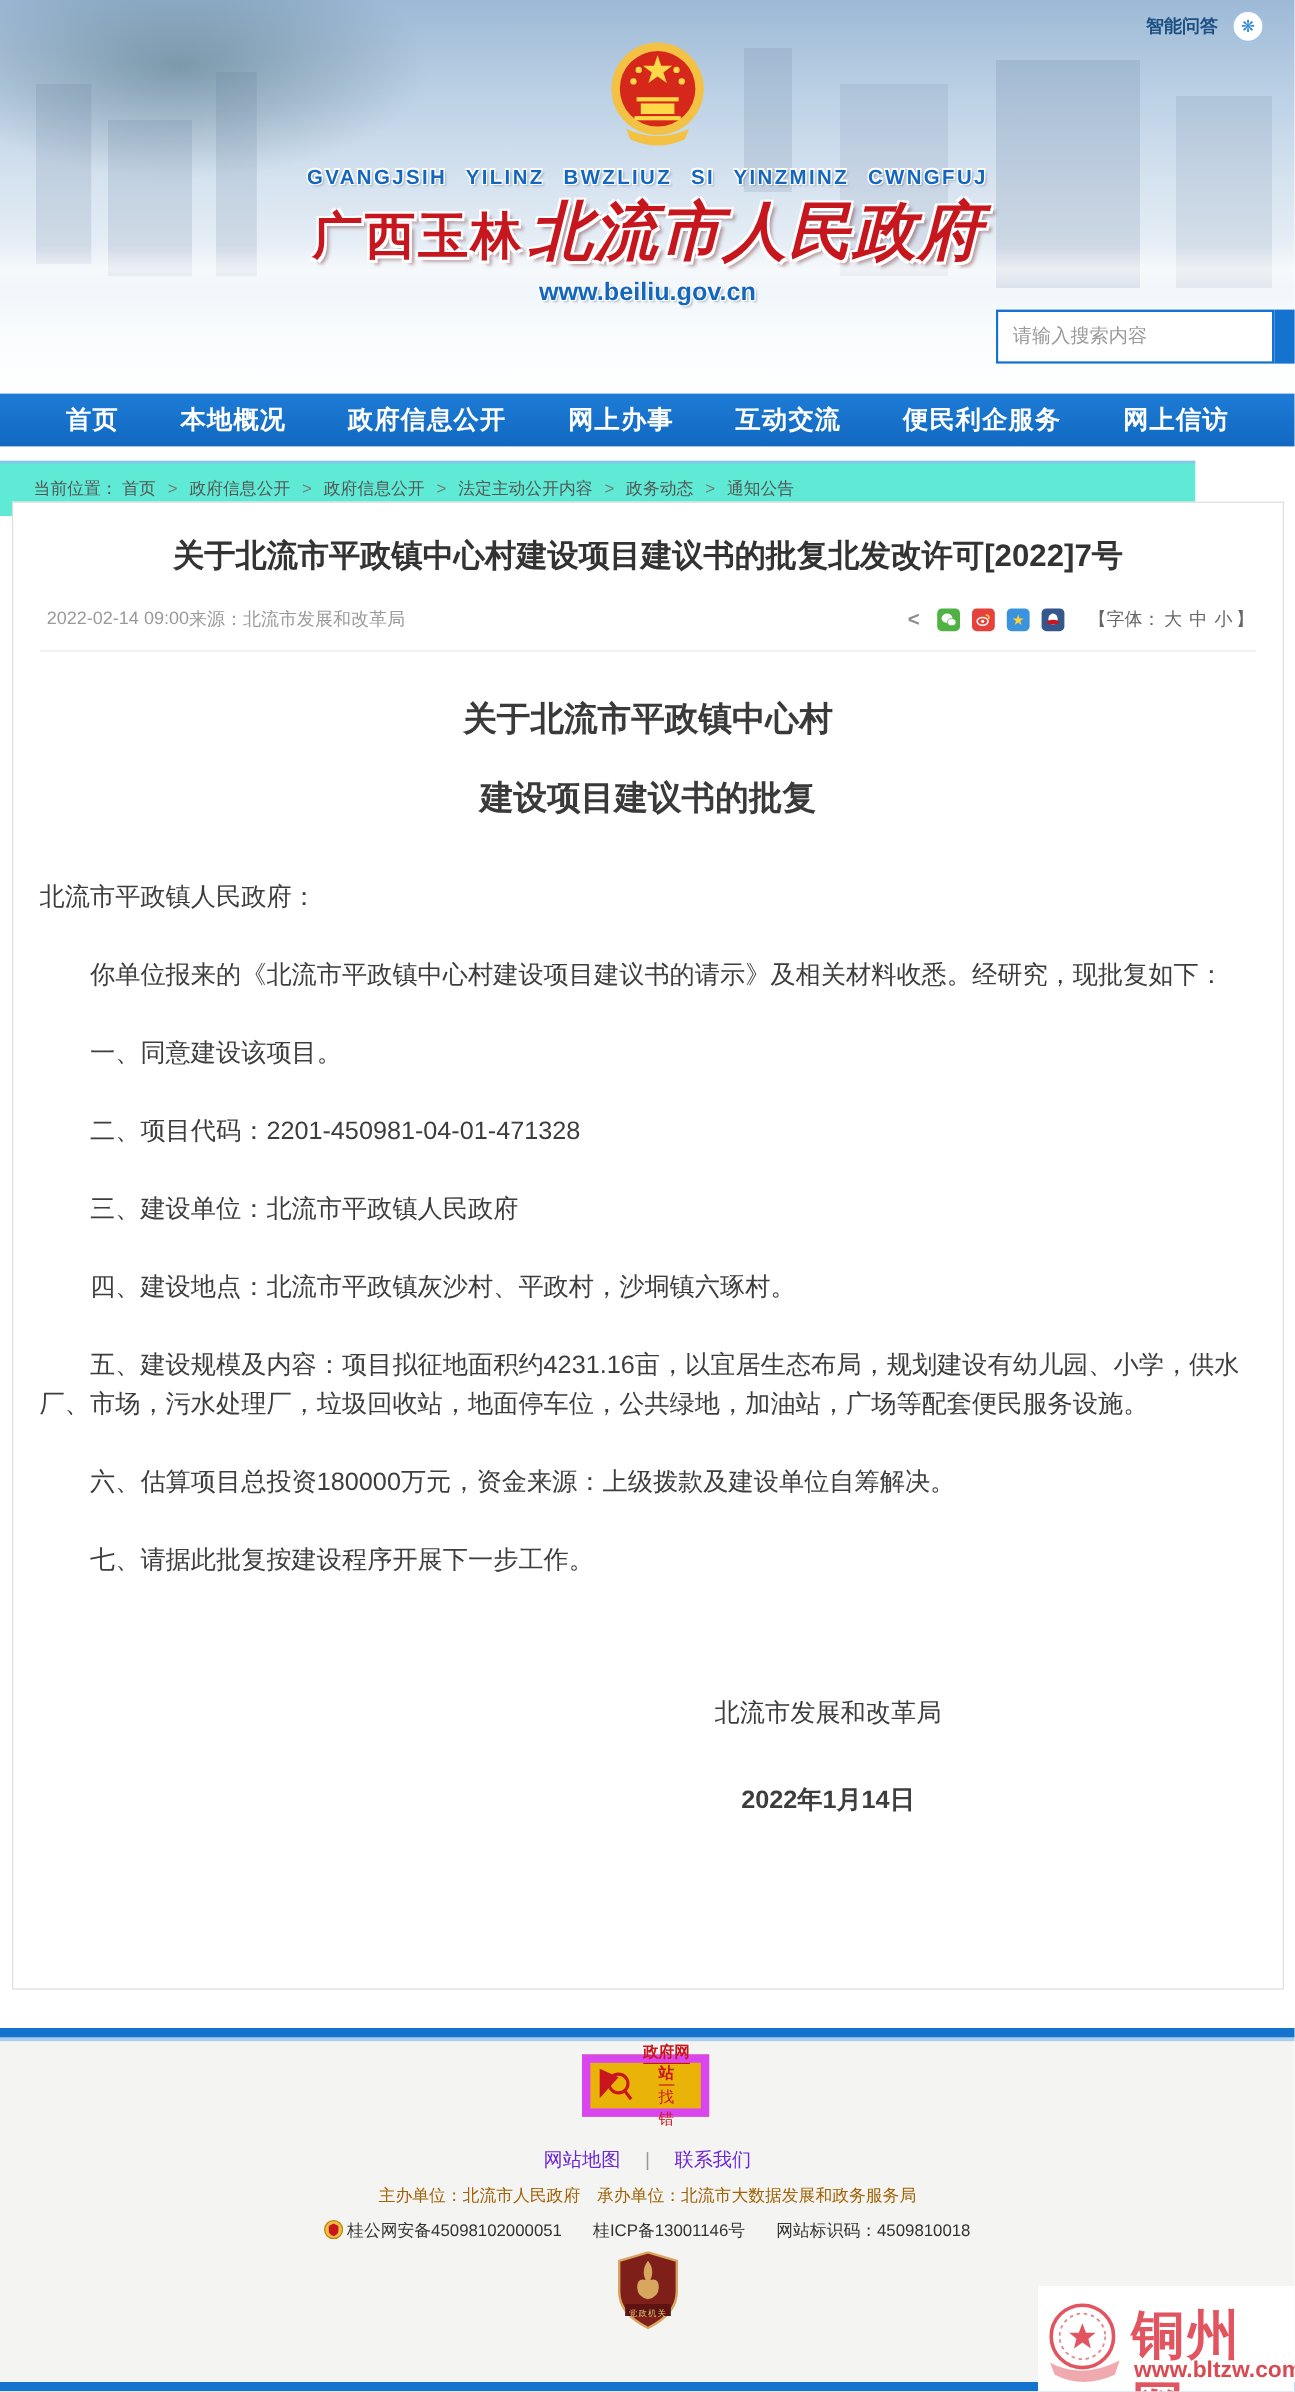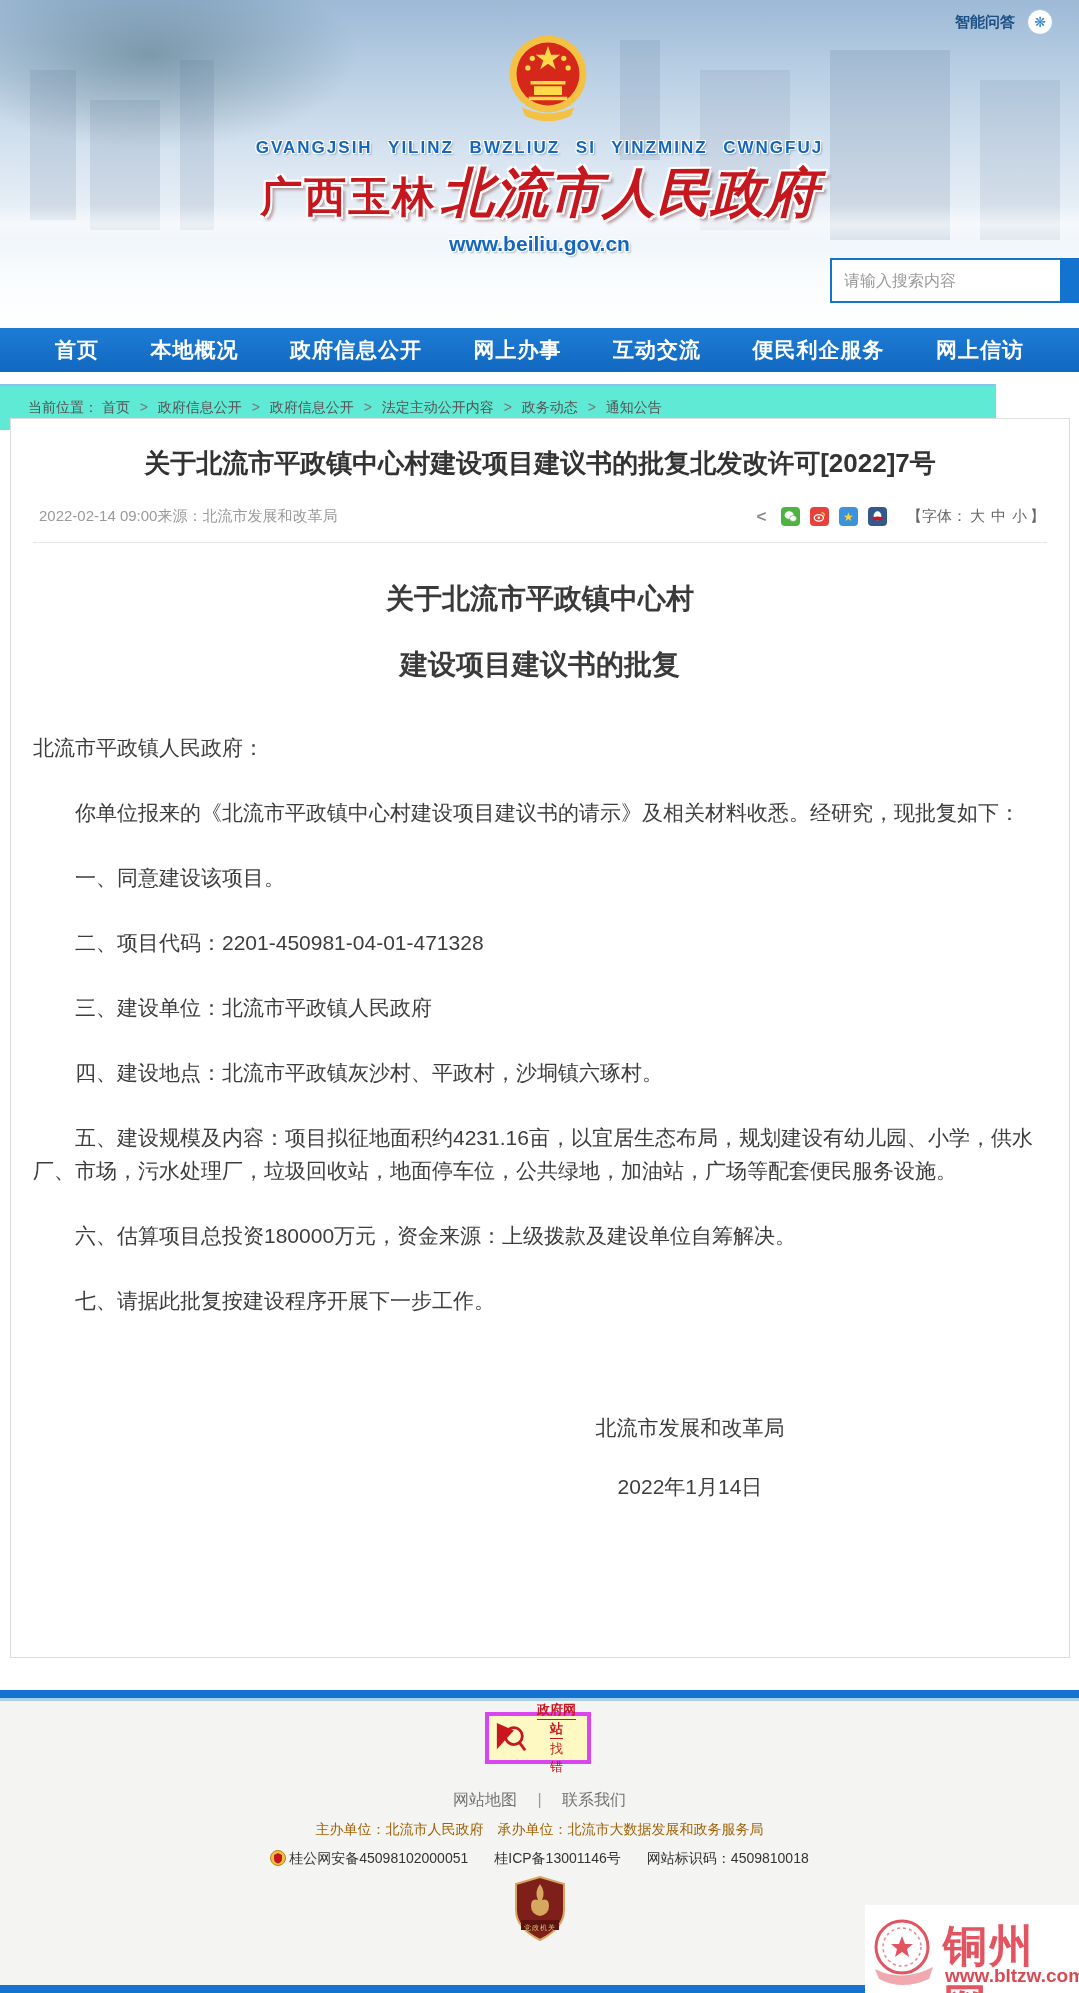--- a/index.html
+++ b/index.html
@@ -76,33 +76,33 @@
   .fontsize { color:#666; font-size:15px; margin-left:10px; }
   .fontsize b { font-weight:normal; cursor:pointer; margin:0 3px; }
 
   .doc-h2 { text-align:center; font-size:28px; font-weight:bold; color:#3a3a3a; line-height:36px; }
   .doc-h2a { margin-top:38px; } .doc-h2b { margin-top:30px; }
   .body-text { font-size:21px; color:#3d3d3d; line-height:33px; }
   .salutation { margin-top:48px; }
   .para { margin-top:32px; text-indent:2em; }
   .sign { margin-left:300px; text-align:center; }
   .sign-name { margin-top:94px; }
-  .sign-date { margin-top:26px; }
+  .sign-date { margin-top:40px;font-weight:bold; }
 
   
   .footer { position:absolute; left:0; top:1690px; width:1079px; height:303px; background:#f4f4f2; }
   .fbar1 { height:8px; background:#1473cf; }
   .fbar2 { height:3px; background:#aacfec; }
-  .err-badge { position:absolute; left:485px; top:22px; width:106px; height:52px; background:#fef9c3;
-    border:4px solid #d946ef; display:flex; align-items:center; padding:4px 6px; cursor:pointer; }
+  .err-badge { position:absolute; left:485px; top:22px; width:106px; height:52px; background:#eab308;
+    border:7px solid #d946ef; display:flex; align-items:center; padding:4px 6px; cursor:pointer; }
   .err-txt { margin-left:5px; text-align:center; }
   .err-l1 { font-size:13px; font-weight:bold; color:#c9161e; border-bottom:1px solid #c9161e; padding-bottom:2px; }
   .err-l2 { font-size:13px; color:#c9161e; letter-spacing:5px; margin-top:2px; padding-left:5px; }
   .flinks { position:absolute; left:0; top:100px; width:1079px; text-align:center; font-size:16px; color:#333; }
-  .flinks a { color:#737373; text-decoration:none; cursor:pointer; }
+  .flinks a { color:#6d28d9; text-decoration:none; cursor:pointer; }
   .flinks .fl-sep { color:#999; margin:0 16px; }
   .organizer { position:absolute; left:0; top:131px; width:1079px; text-align:center; font-size:14px; color:#a16207; }
   .reg { position:absolute; left:0; top:160px; width:1079px; text-align:center; font-size:14px; color:#333; }
   .reg .gap { display:inline-block; width:26px; }
   .badge-ico { vertical-align:-3px; margin-right:3px; }
   .shield-wrap { position:absolute; left:513px; top:186px; width:54px; height:66px; }
   .shield-label { position:absolute; left:0; bottom:9px; width:54px; text-align:center; font-size:7px;
     color:#e8c27a; letter-spacing:1px; }
 
   .bottom-strip { position:absolute; left:0; top:1985px; width:1079px; height:8px; background:#1473cf; }

